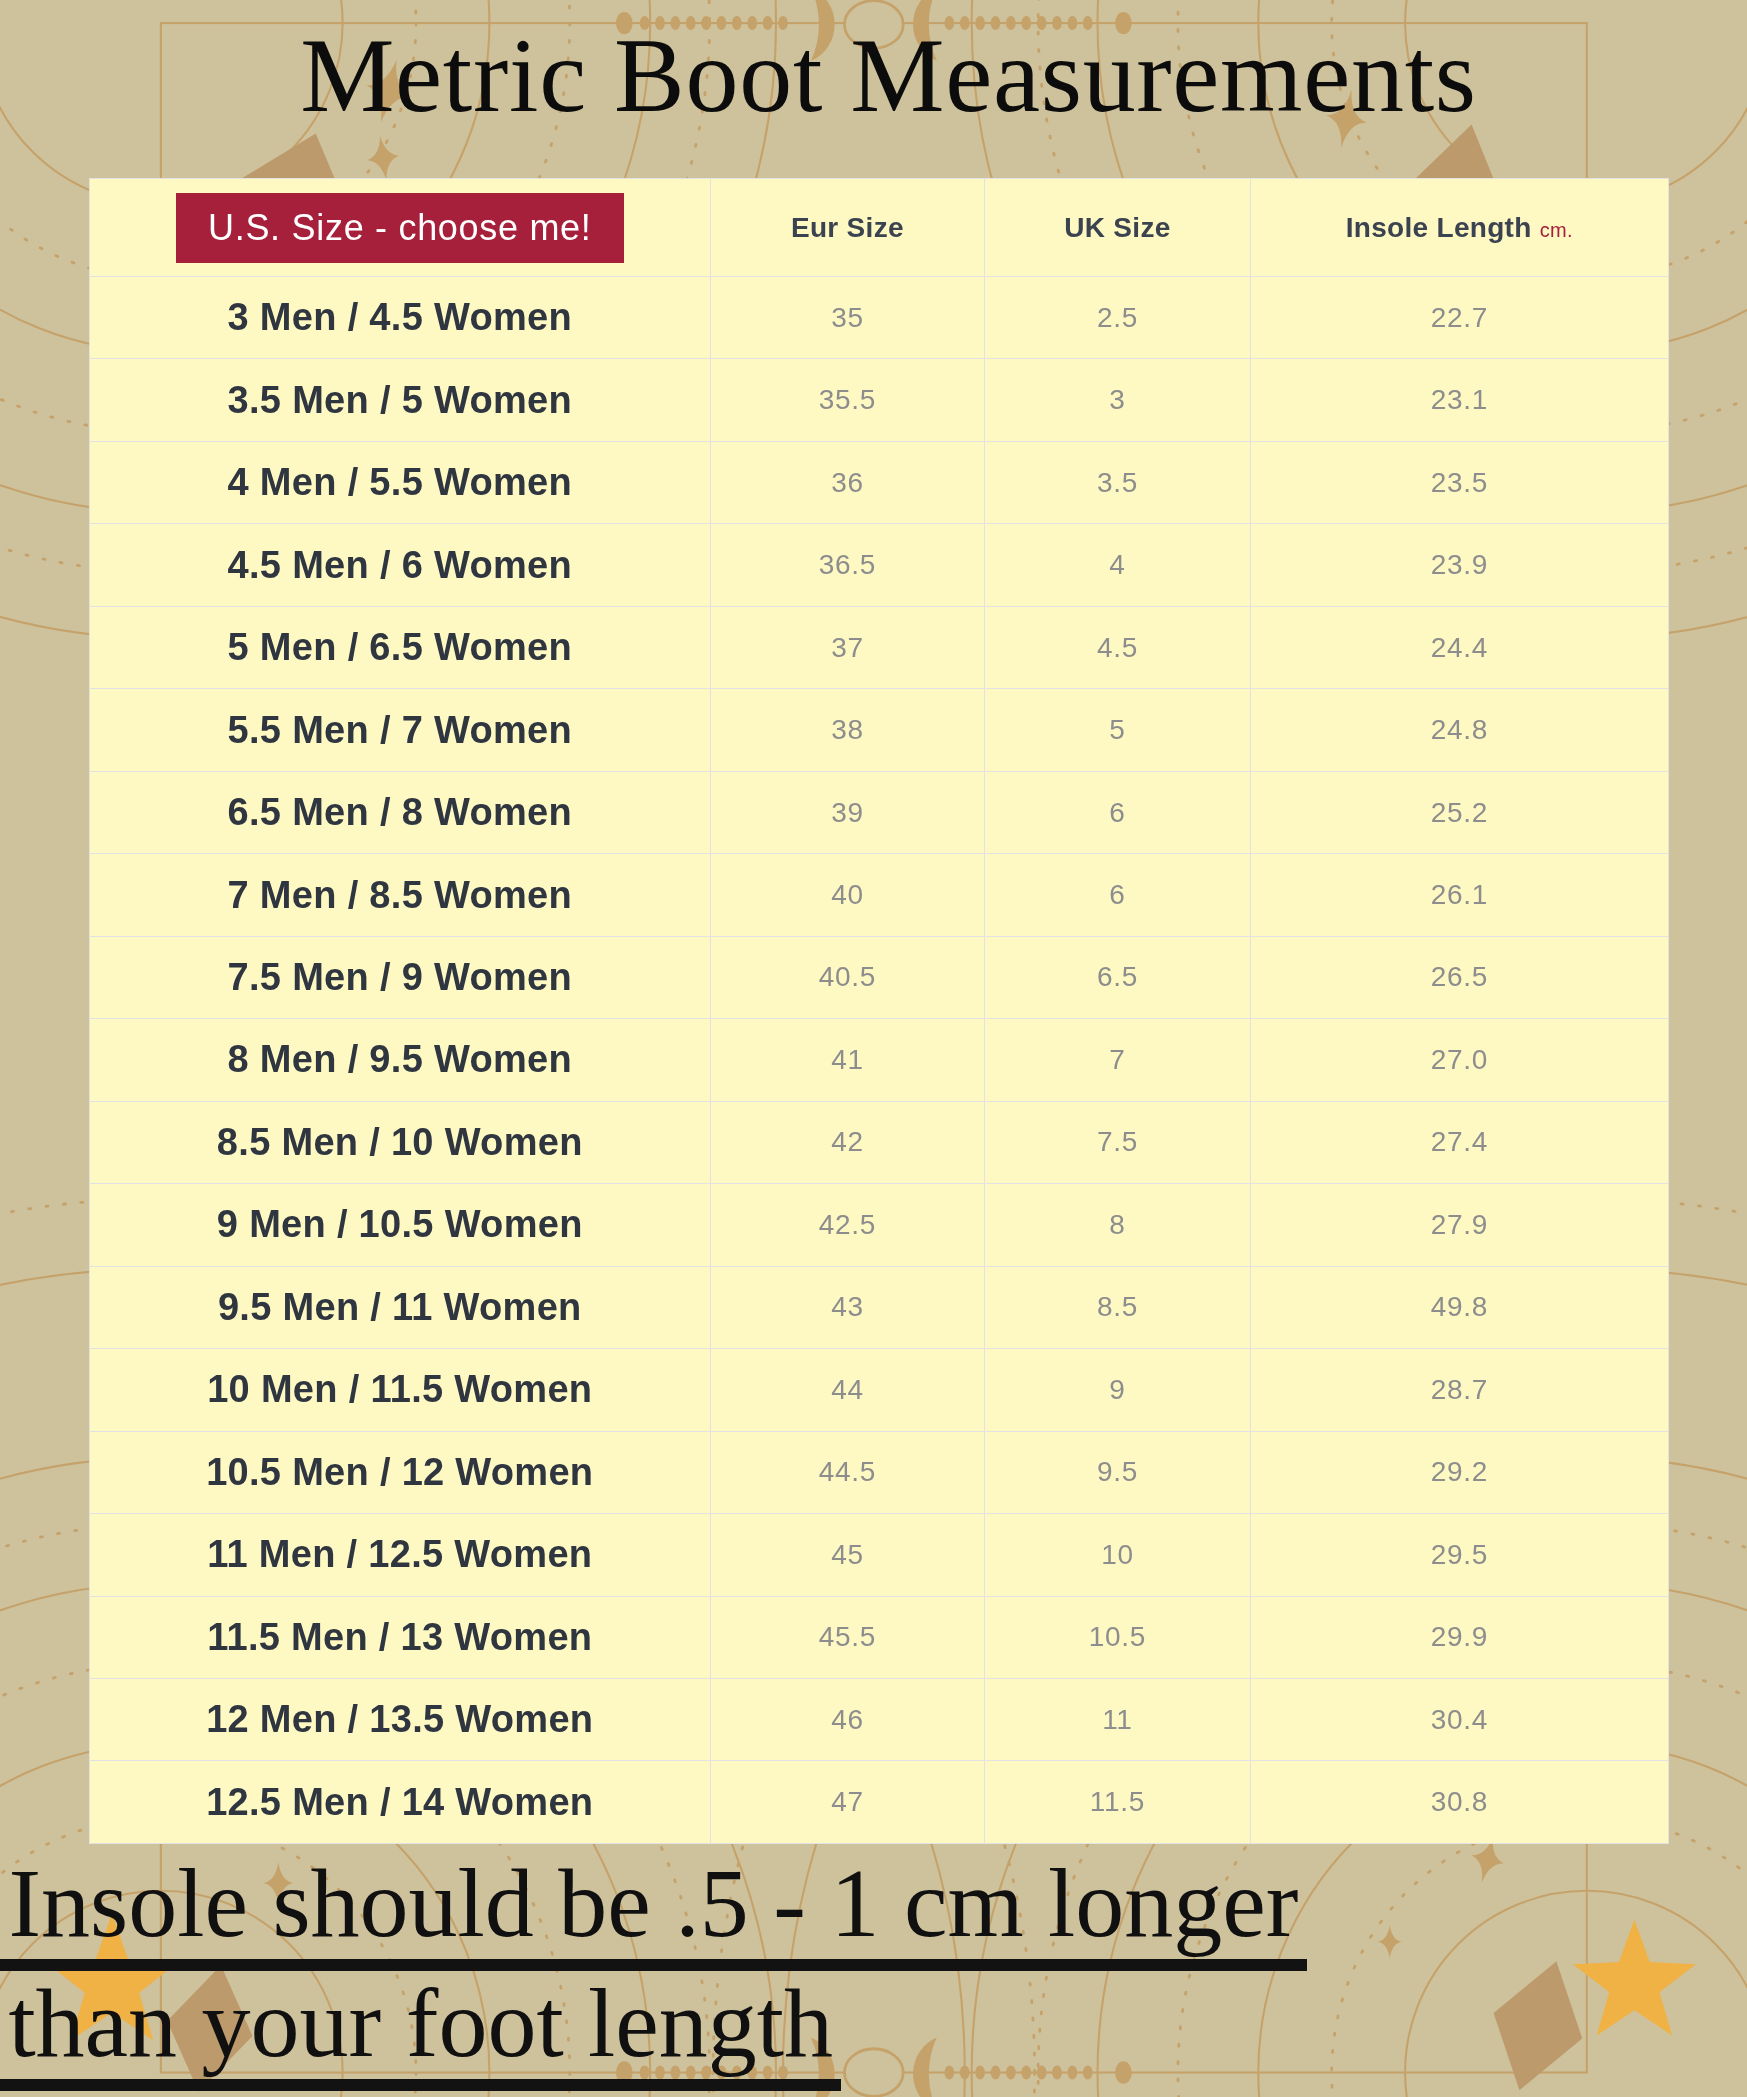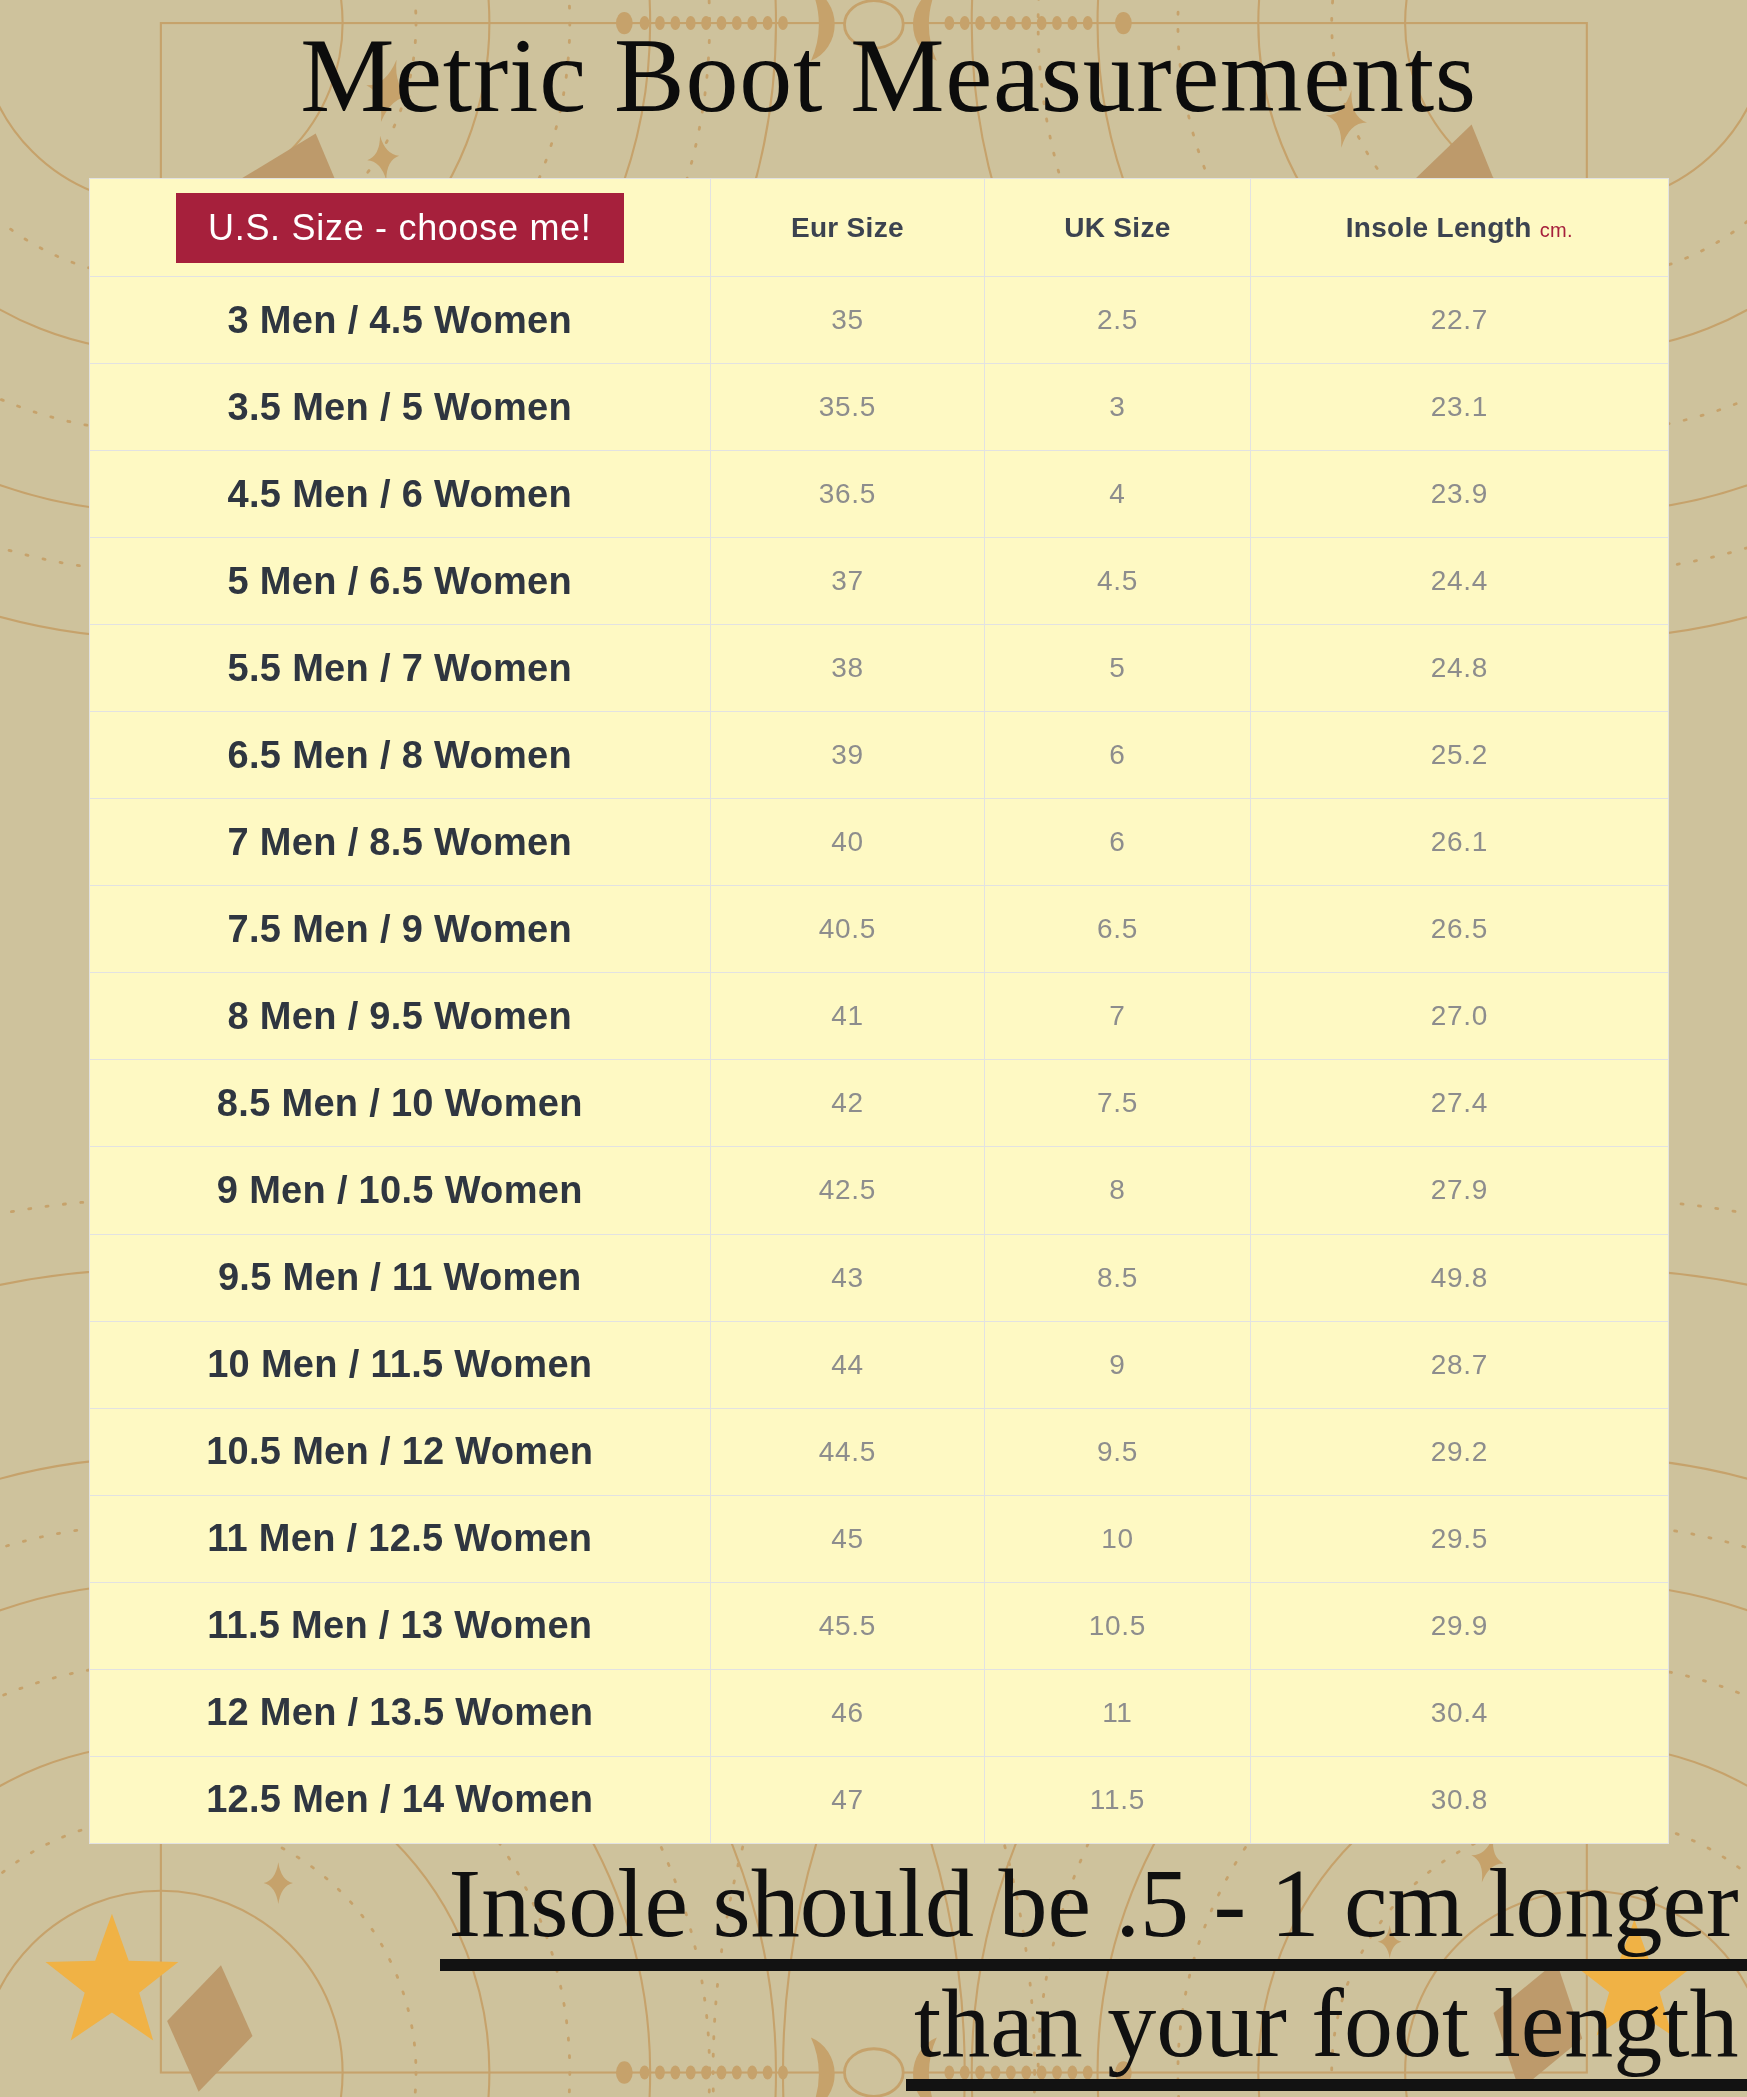--- a/index.html
+++ b/index.html
@@ -12,21 +12,21 @@
   .panel{position:absolute;left:89px;top:178px;width:1580px;height:1666px;background:#fef9c3;z-index:2;}
   table{width:100%;height:100%;border-collapse:collapse;table-layout:fixed;}
   th,td{border:1.4px solid #E2E2E2;text-align:center;vertical-align:middle;padding:0;}
   thead tr{height:98px;}
   .badge{display:inline-block;background:#A6203C;color:#ffffff;font-size:36px;font-weight:500;
          padding:14px 32px;letter-spacing:0.7px;}
   th.hdr{font-size:28px;font-weight:700;color:#3C4350;letter-spacing:0.3px;}
   .unit{color:#A6203C;font-weight:500;font-size:20px;}
   td{font-size:28px;color:#8D8D8D;font-weight:500;letter-spacing:0.7px;}
   td.us{font-size:38px;color:#2F3640;font-weight:700;letter-spacing:0.3px;}
-  .footer{position:absolute;top:1854px;left:0;width:100%;text-align:right;z-index:3;
+  .footer{position:absolute;top:1854px;left:0;width:100%;text-align:left;z-index:3;
           font-family:"Liberation Serif",serif;color:#101010;line-height:1;}
   .footer .u{display:inline-block;font-size:98px;border-bottom:12.6px solid #121212;padding:0 8.4px 7px;}
   .footer .l2{margin-top:2.8px;}
 </style>
 </head>
 <body>
 
 <div class="canvas">
 
   <svg class="deco" width="1747" height="2097" viewBox="0 0 2499 3000" fill="none" stroke="#C6A26B" stroke-width="3">
@@ -186,20 +186,26 @@
             <td>2.5</td>
             <td>22.7</td>
           </tr>
           <tr style="height: 82px;">
             <td class="us">3.5 Men / 5 Women</td>
             <td>35.5</td>
             <td>3</td>
             <td>23.1</td>
           </tr>
           <tr style="height: 82px;">
+            <td class="us">4 Men / 5.5 Women</td>
+            <td>36</td>
+            <td>3.5</td>
+            <td>23.5</td>
+          </tr>
+          <tr style="height: 82px;">
             <td class="us">4.5 Men / 6 Women</td>
             <td>36.5</td>
             <td>4</td>
             <td>23.9</td>
           </tr>
           <tr style="height: 82px;">
             <td class="us">5 Men / 6.5 Women</td>
             <td>37</td>
             <td>4.5</td>
             <td>24.4</td>

